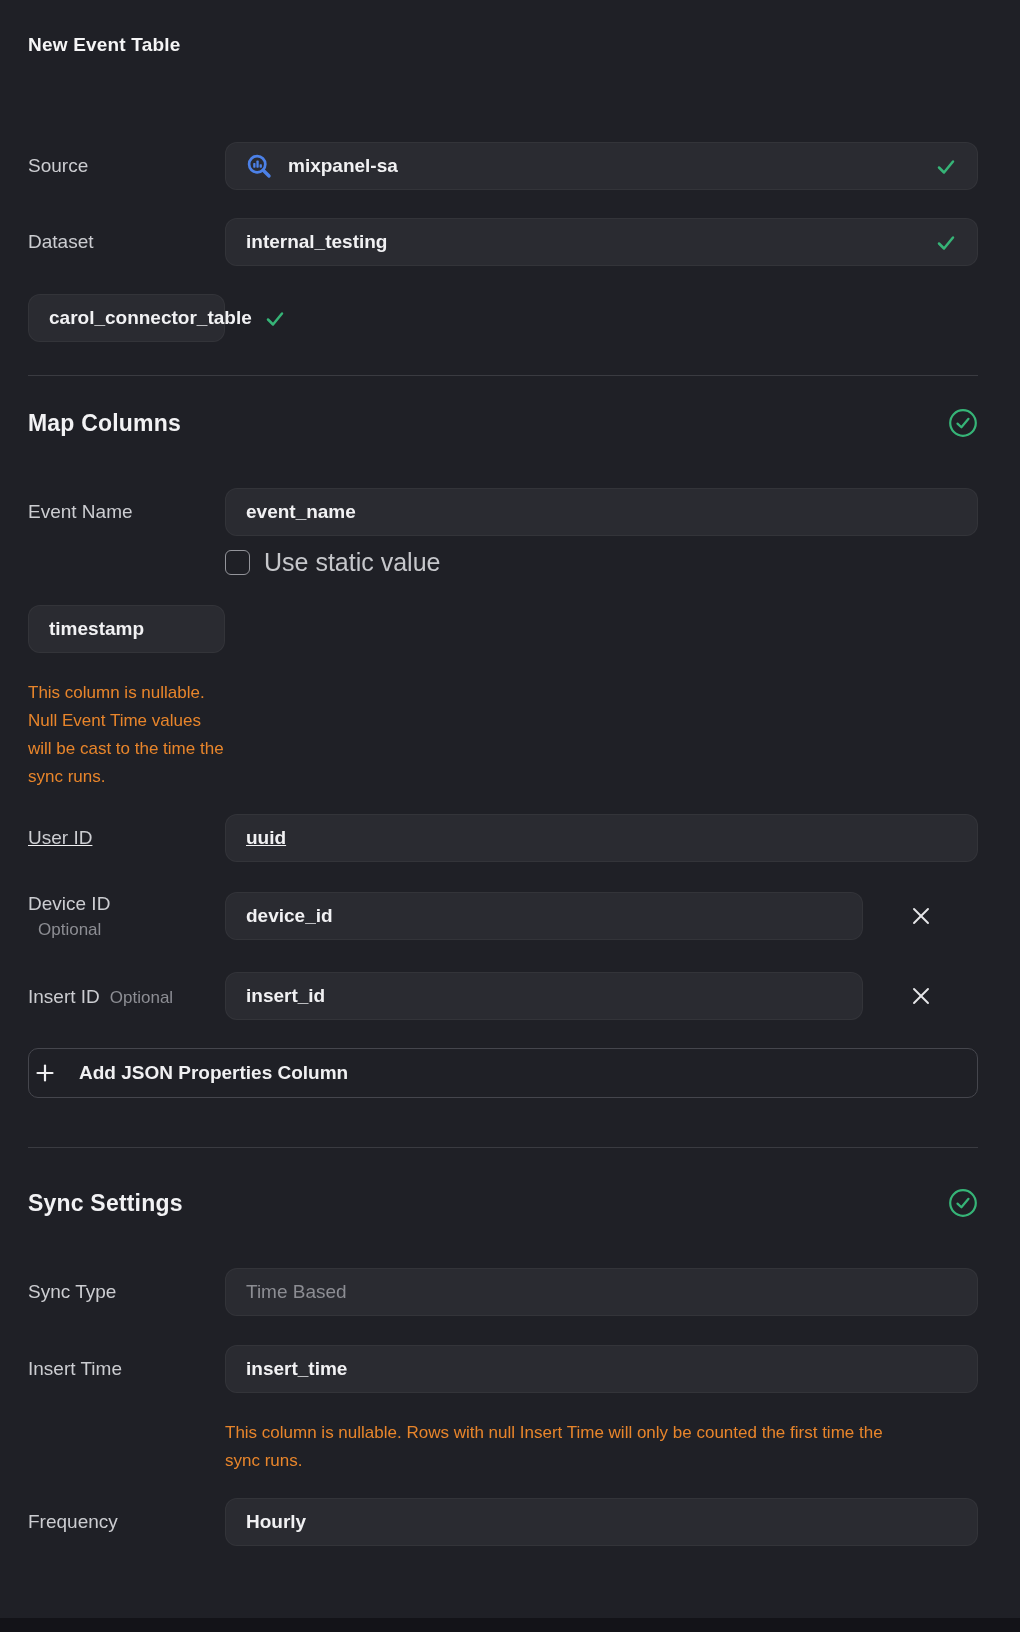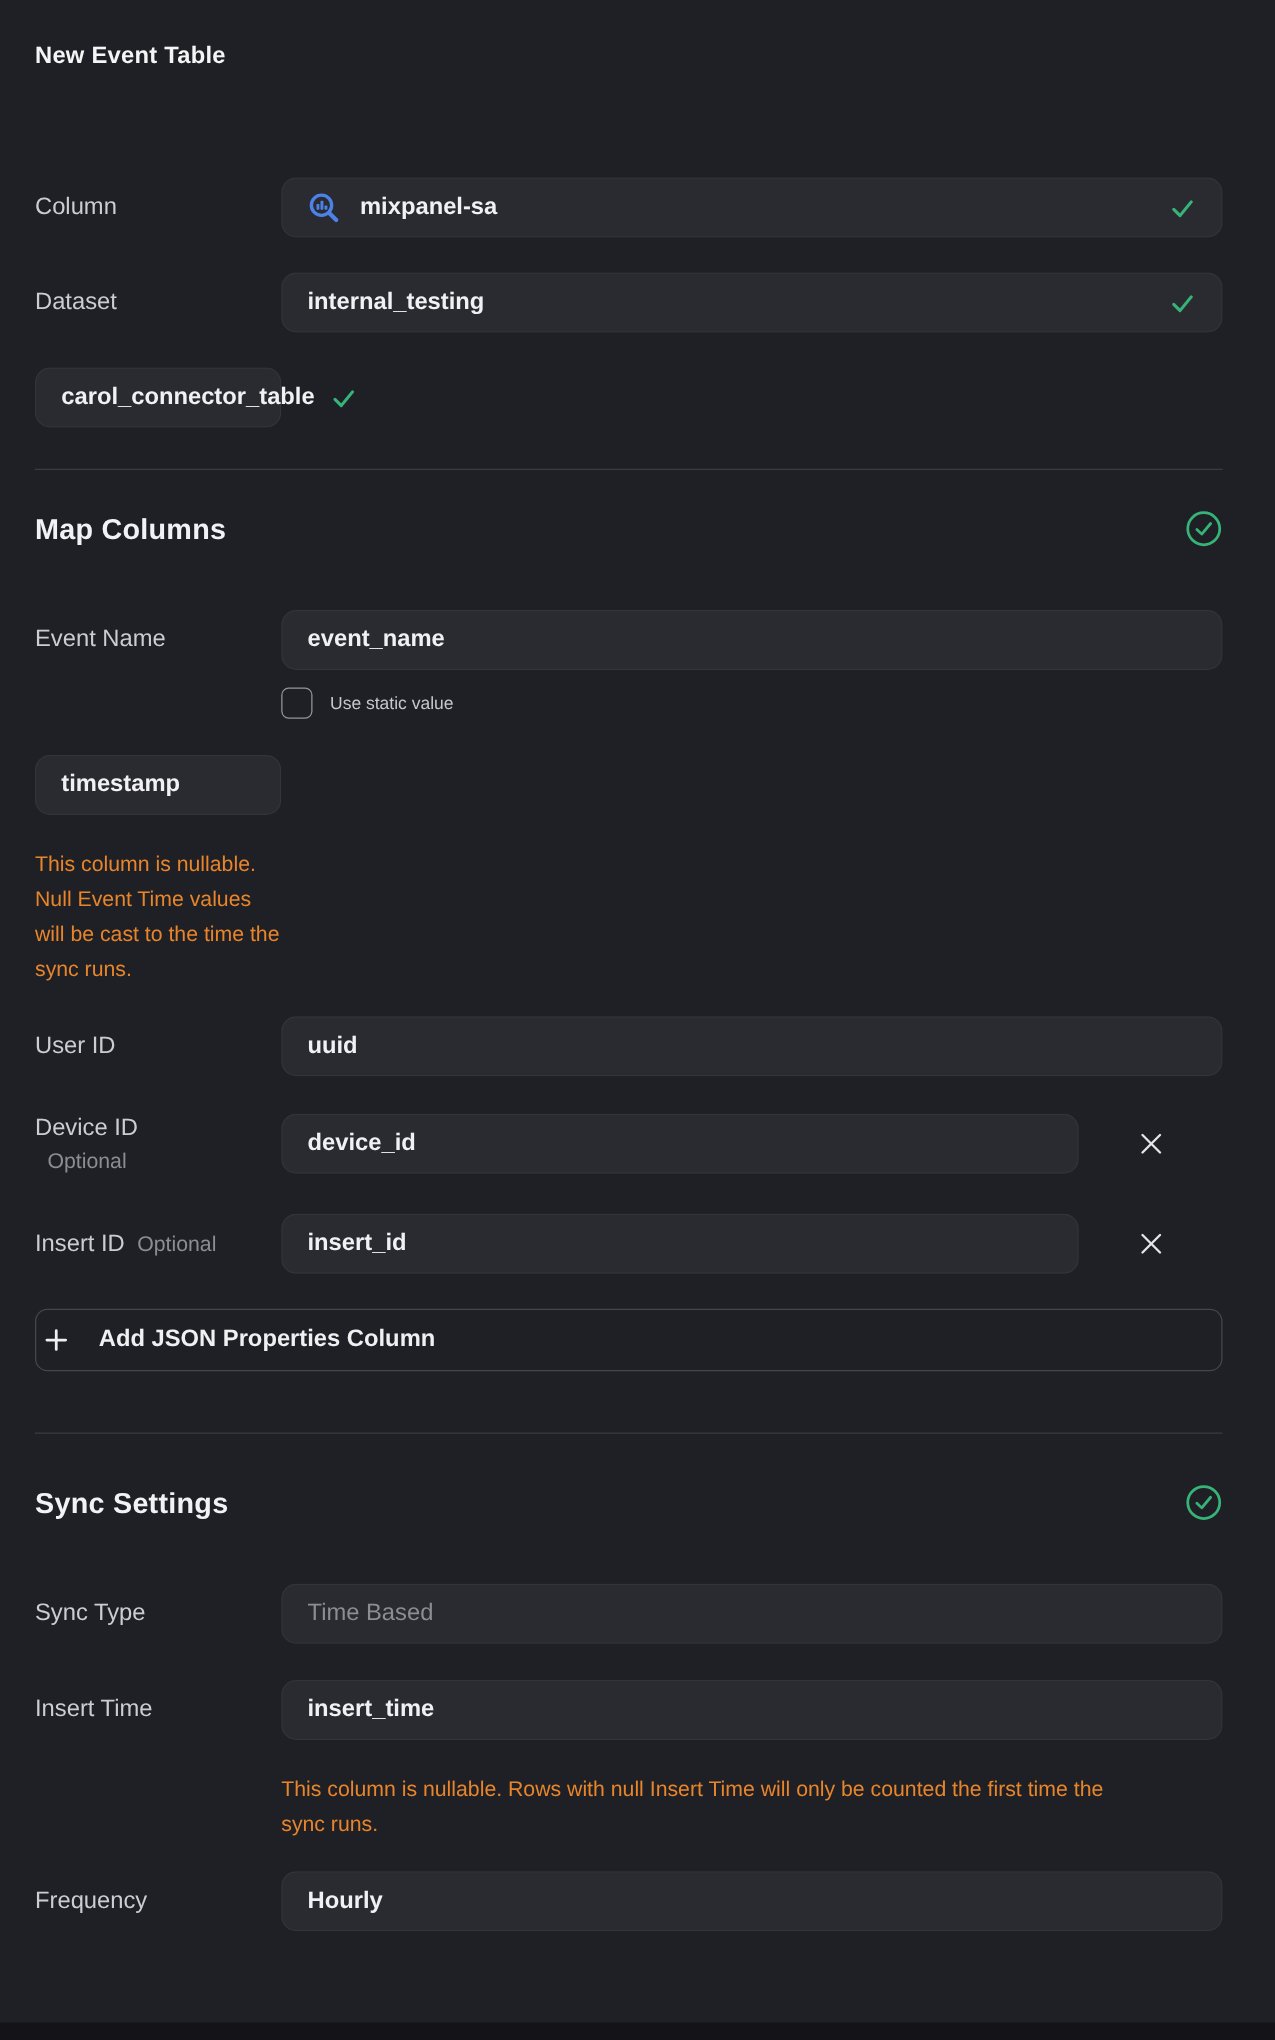--- a/index.html
+++ b/index.html
@@ -76,21 +76,21 @@
     max-width:692px;margin-top:14px;
     font-size:17px;line-height:28px;color:var(--warning-orange);
   }
 
   .checkbox-row{margin-top:-8px;margin-bottom:28px;}
   .checkbox-wrap{display:flex;align-items:center;gap:14px;min-height:28px;cursor:pointer;}
   .checkbox-box{
     width:25px;height:25px;border-radius:6px;border:1.5px solid #94959b;
     background:transparent;flex:none;
   }
-  .checkbox-label{font-size:14px;color:#c6c7cb;}
+  .checkbox-label{font-size:25px;color:#c6c7cb;}
 
   .add-btn{
     width:100%;height:50px;border-radius:10px;
     background:transparent;border:1px solid var(--button-border);
     display:flex;align-items:center;justify-content:flex-start;gap:24px;
     color:#f0f0f2;font-size:19px;font-weight:700;cursor:pointer;
     font-family:inherit;
   }
 
   .circle-check{display:flex;align-items:center;color:var(--success-green);}
@@ -127,21 +127,21 @@
       <line x1="2.5" y1="10" x2="17.5" y2="10" stroke="currentColor" stroke-width="2.2" stroke-linecap="round"></line>
     </g>
   </defs>
 </svg>
 
 <div class="page">
 
   <h1 class="page-title">New Event Table</h1>
 
   <div class="row">
-    <div class="label">Column</div>
+    <div class="label">Source</div>
     <div class="field">
       <span class="ficon">
         <svg width="26" height="26" viewBox="0 0 26 26">
             <use href="#icn-bigquery"></use>
           </svg>
       </span>
       <span class="fvalue">mixpanel-sa</span>
       <span class="fcheck">
         <svg width="22" height="22" viewBox="0 0 22 22">
             <use href="#icn-check"></use>
@@ -201,21 +201,21 @@
 
   <div class="row" style="margin-bottom:23px;">
     <div class="field-col">
       <div class="field">
         <span class="fvalue">timestamp</span>
       </div>
       <div class="warning">This column is nullable. Null Event Time values will be cast to the time the sync runs.</div>
     </div>
   </div>
 
-  <div class="row" style="margin-bottom:30px;">
+  <div class="row" style="margin-bottom:30px;text-decoration:underline;">
     <div class="label">User ID</div>
     <div class="field">
       <span class="fvalue">uuid</span>
     </div>
   </div>
 
   <div class="row" style="margin-bottom:32px;">
     <div class="label label-stack">
       <span>Device ID</span>
       <span class="optional">Optional</span>

